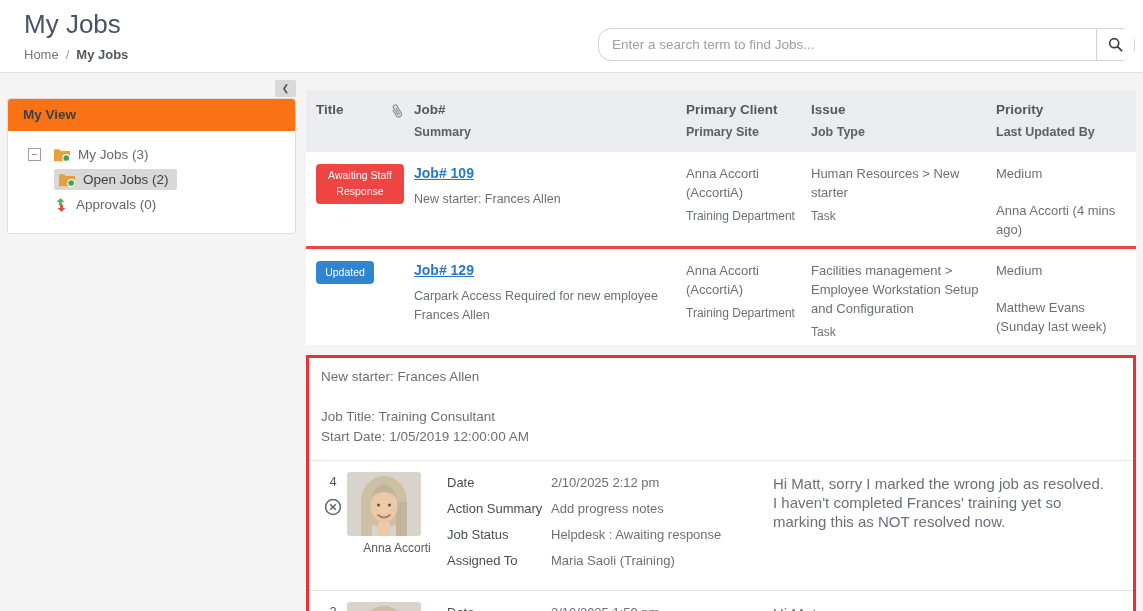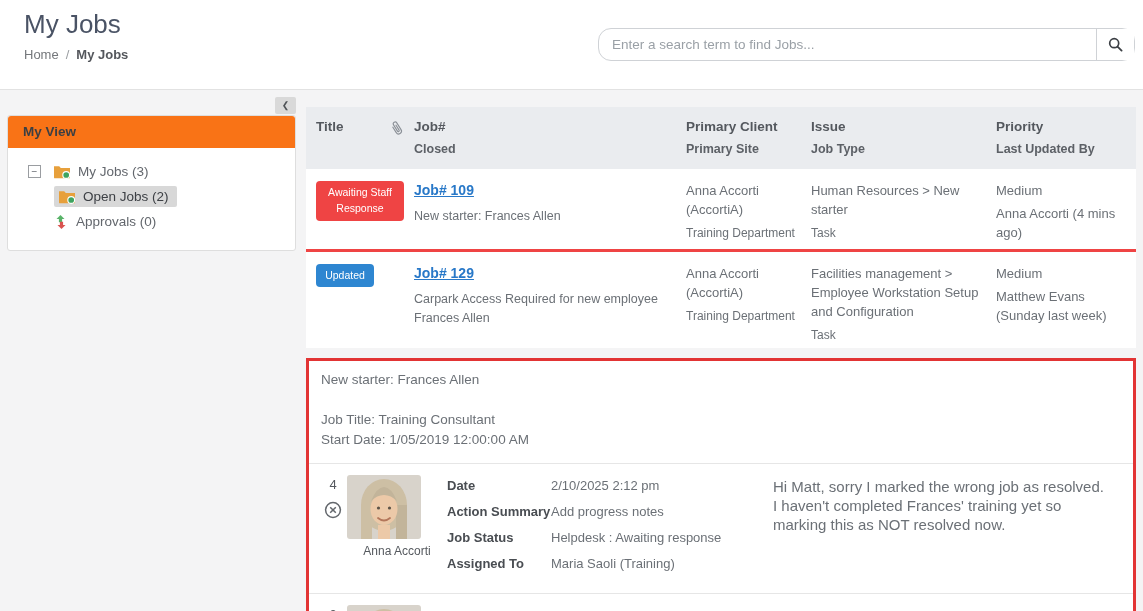--- a/index.html
+++ b/index.html
@@ -6,21 +6,21 @@
   html, body { width: 1143px; height: 611px; overflow: hidden; }
   body {
     font-family: "Liberation Sans", "DejaVu Sans", sans-serif;
     background: #f4f4f5;
     color: #6b7076;
   }
   
   .topbar {
     position: relative;
     background: #fff;
-    height: 90px;
+    height: 73px;
     border-bottom: 1px solid #e2e2e2;
   }
   .page-title {
     padding: 9px 0 0 24px;
     font-size: 26px;
     font-weight: 500;
     color: #4a5365;
   }
   .breadcrumb {
     padding: 7px 0 0 24px;
@@ -119,21 +119,21 @@
     font-size: 10.5px; line-height: 1.5;
     color: #fff; text-align: center;
   }
   .job-link {
     font-size: 14px; font-weight: bold;
     color: #2878c8; text-decoration: underline; cursor: pointer;
   }
   .row-summary { margin-top: 8px; font-size: 12.5px; color: #6b7076; line-height: 1.55; padding-right: 22px; }
   .cell-main { font-size: 13px; color: #6b7076; line-height: 1.48; padding-right: 14px; }
   .cell-sub  { margin-top: 7px; font-size: 12px; color: #6b7076; }
-  .prio-by   { margin-top: 4px; }
+  .prio-by   { margin-top: 18px; }
   
   .detail-panel {
     margin-top: 10px;
     background: #fff;
     border: 3px solid #e23434;
     height: 276px;
     overflow: hidden;
   }
   .detail-summary {
     padding: 9px 12px 13px;
@@ -149,21 +149,21 @@
   }
   .note-stat {
     display: flex; flex-direction: column; align-items: center;
     gap: 9px; padding-top: 2px;
   }
   .note-num { font-size: 13px; color: #55595e; }
   .avatar-wrap { display: flex; flex-direction: column; align-items: flex-start; }
   .avatar-caption { margin-top: 5px; font-size: 12px; color: #55595e; align-self: center; }
   .fields { padding-top: 2px; }
   .field-row { display: flex; margin-bottom: 8px; font-size: 13px; line-height: 18px; }
-  .field-label { width: 104px; flex: none; font-weight: bold; color: #494d52; }
+  .field-label { width: 104px; flex: none; font-weight: normal; color: #494d52; }
   .field-value { color: #6b7076; }
   .note-message {
     padding: 2px 26px 0 8px;
     font-size: 15px; color: #6b7076;
     line-height: 19px;
     white-space: pre-line;
     margin-left: 20px;
   }
 </style>
 </head>
@@ -230,21 +230,21 @@
     <div class="jobs-table">
       <div class="tgrid thead">
         <div class="th-main">Title</div>
         <div class="clip-col">
           <svg width="14" height="17" viewBox="0 0 14 17" style="transform:rotate(-32deg)">
             <path d="M4.2 4.6 v7 a2.8 2.8 0 0 0 5.6 0 V3.6 a1.9 1.9 0 0 0 -3.8 0 v7.4 a0.95 0.95 0 0 0 1.9 0 V4.6" fill="none" stroke="#8b9097" stroke-width="1.1"></path>
           </svg>
         </div>
         <div>
           <div class="th-main">Job#</div>
-          <div class="th-sub">Closed</div>
+          <div class="th-sub">Summary</div>
         </div>
         <div>
           <div class="th-main">Primary Client</div>
           <div class="th-sub">Primary Site</div>
         </div>
         <div>
           <div class="th-main">Issue</div>
           <div class="th-sub">Job Type</div>
         </div>
         <div>

